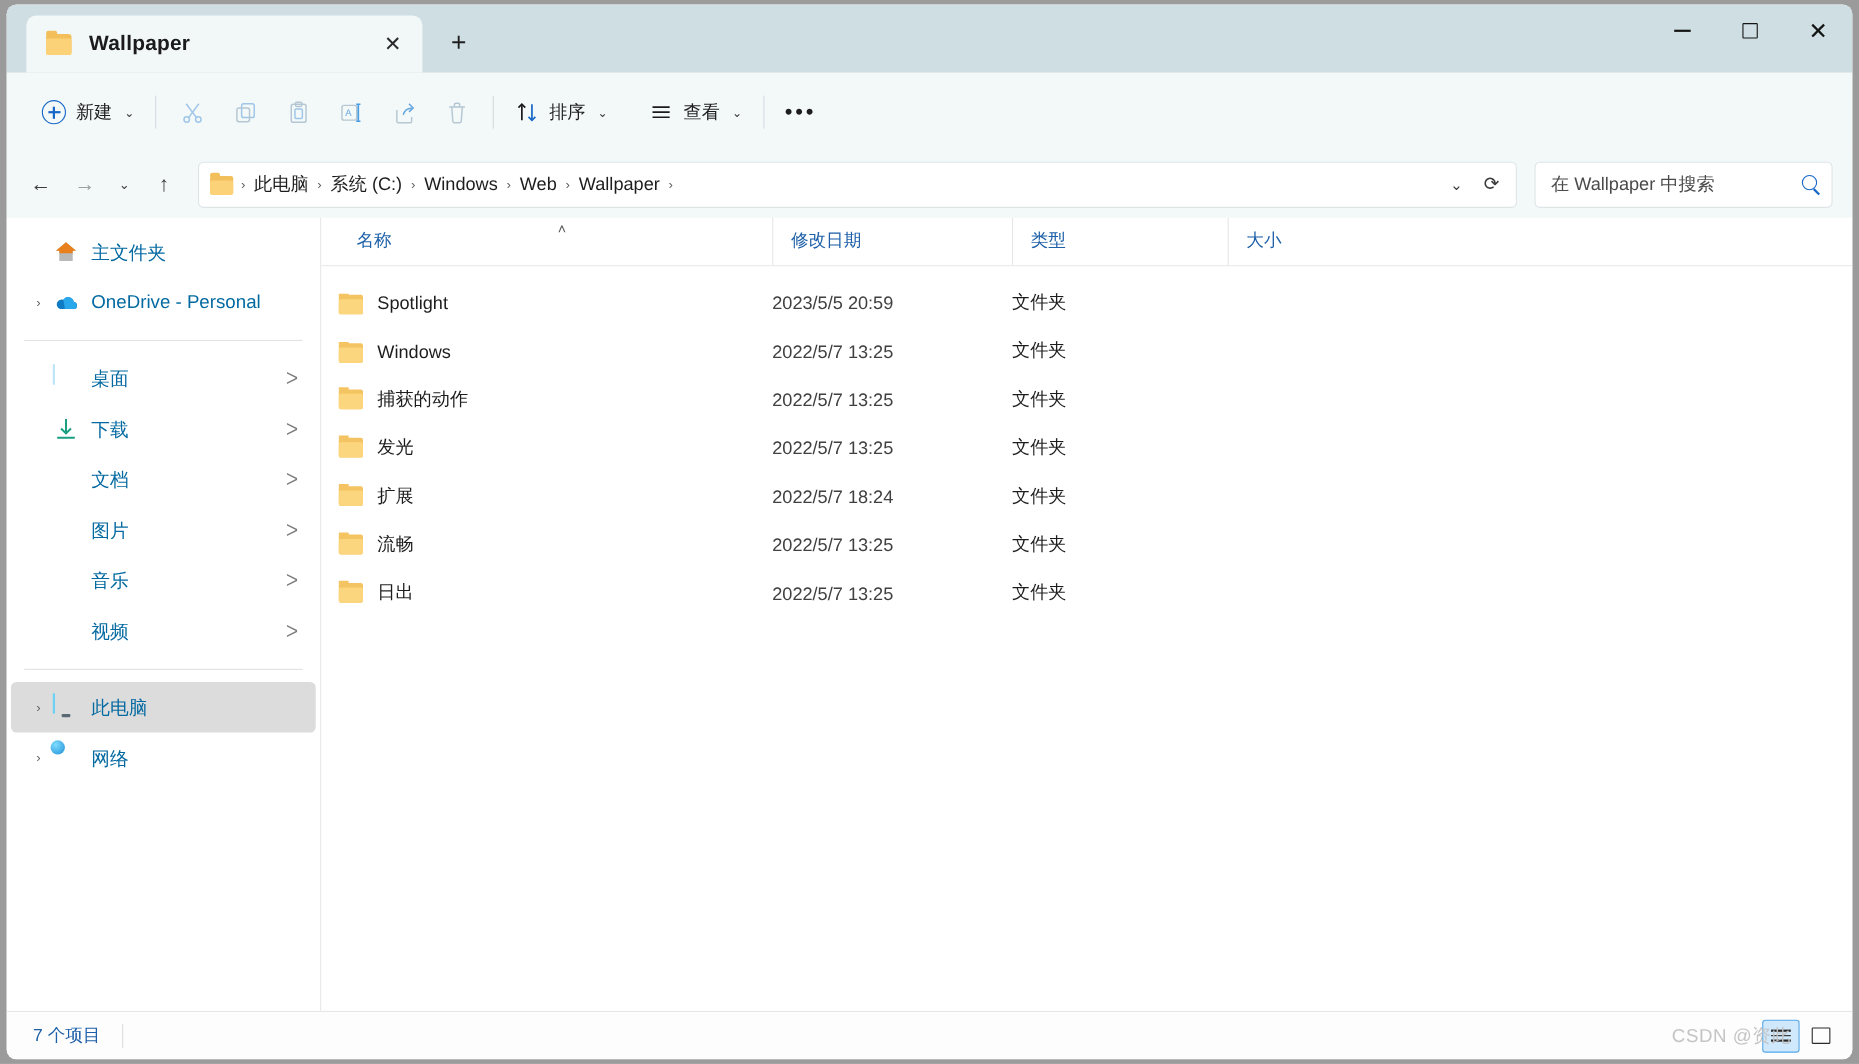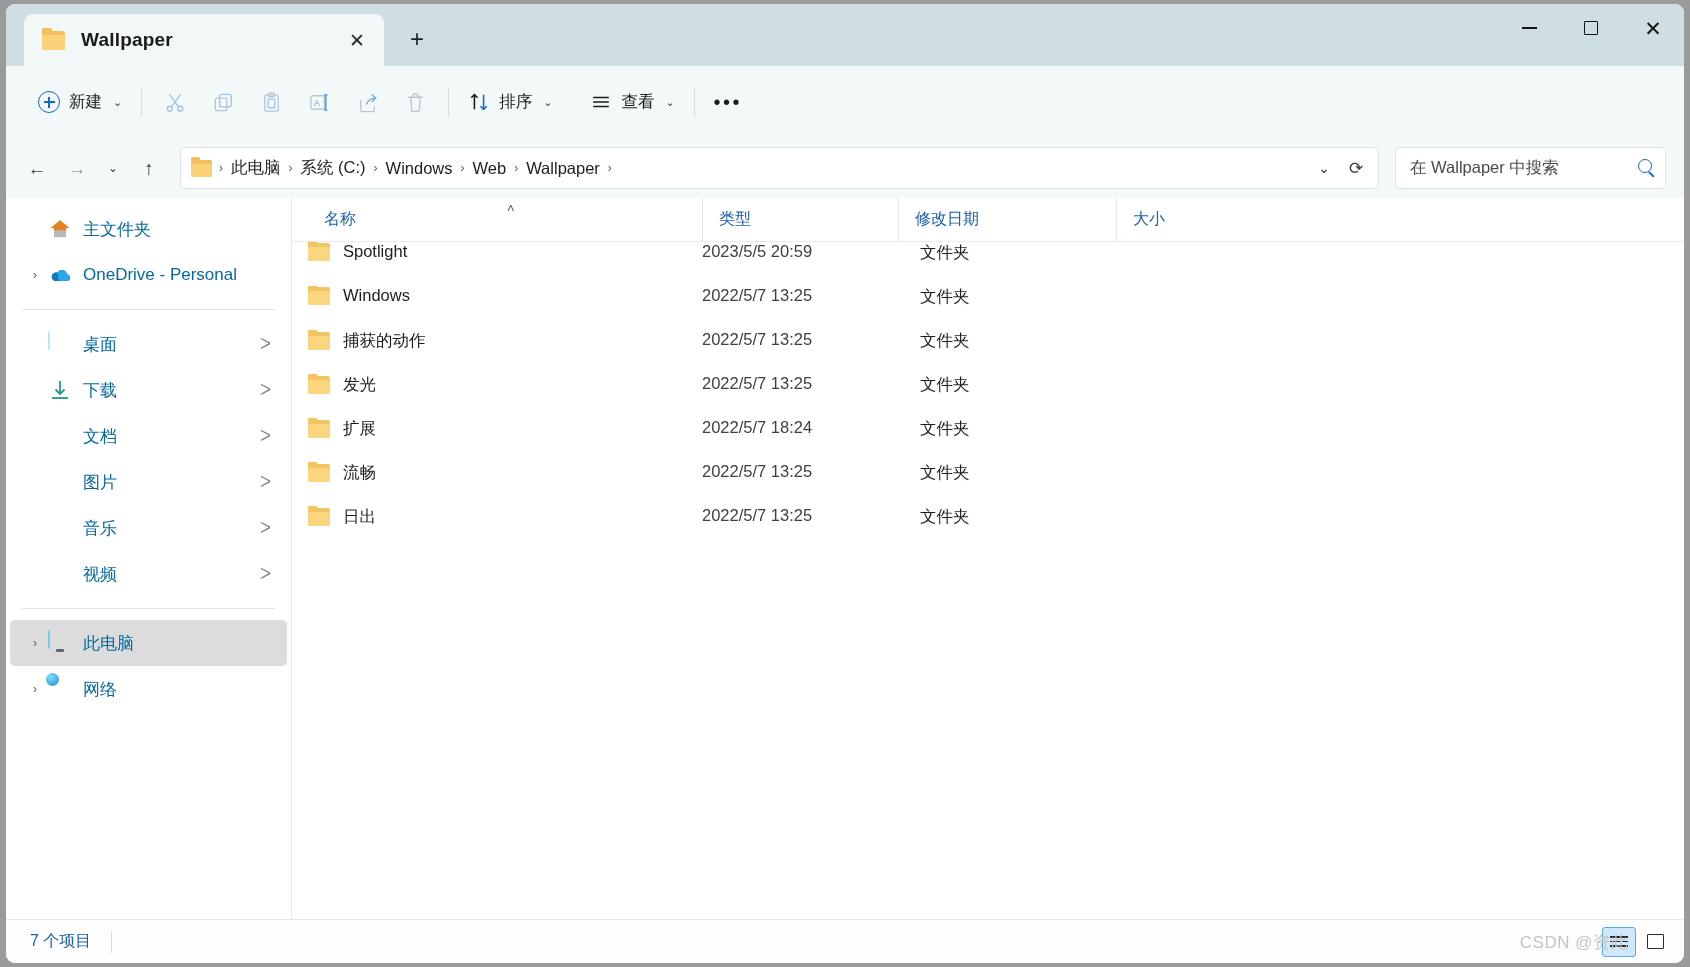--- a/index.html
+++ b/index.html
@@ -260,21 +260,21 @@
   .ch-name { width: 410px; padding-left: 32px; }
   .ch-date { width: 218px; }
   .ch-type { width: 196px; }
   .ch-size { width: 124px; }
   .sortcaret {
     position: absolute; left: 215px; top: 4px;
     color: #5a5a5a; font-size: 13px; line-height: 1;
   }
   .rows { flex: 1 1 auto; overflow: hidden; }
   .row {
-    height: 44px; display: flex; align-items: flex-start;
+    height: 44px; display: flex; align-items: flex-end;
     border-radius: 4px; margin: 0 4px;
   }
   .cell { font-size: 16.5px; color: #1d1d1d; white-space: nowrap; overflow: hidden; }
   .c-name { width: 406px; display: flex; align-items: center; padding-left: 12px; }
   .c-date { width: 218px; color: #404040; }
   .c-type { width: 196px; }
   .c-size { width: 124px; }
   .row-folder { width: 22px; height: 18px; position: relative; flex: 0 0 auto; margin-right: 13px; }
   .row-folder .b { position:absolute; inset:0; background:#f5c462; border-radius:2px; }
   .row-folder .b::before { content:""; position:absolute; left:0; top:-3px; width:9px;height:4px;background:#f5c462;border-radius:2px 2px 0 0;}
@@ -544,25 +544,25 @@
 
     </div>
 
     <div class="filepane">
 
       <div class="colheads">
         <div class="colhead ch-name">
           <span class="sortcaret">˄</span>
           <span>名称</span>
         </div>
+        <div class="colhead ch-date">
+          <span>修改日期</span>
+        </div>
         <div class="colhead ch-type">
           <span>类型</span>
-        </div>
-        <div class="colhead ch-date">
-          <span>修改日期</span>
         </div>
         <div class="colhead ch-size">
           <span>大小</span>
         </div>
       </div>
 
       <div class="rows">
 
         <div class="row">
           <span class="cell c-name">

